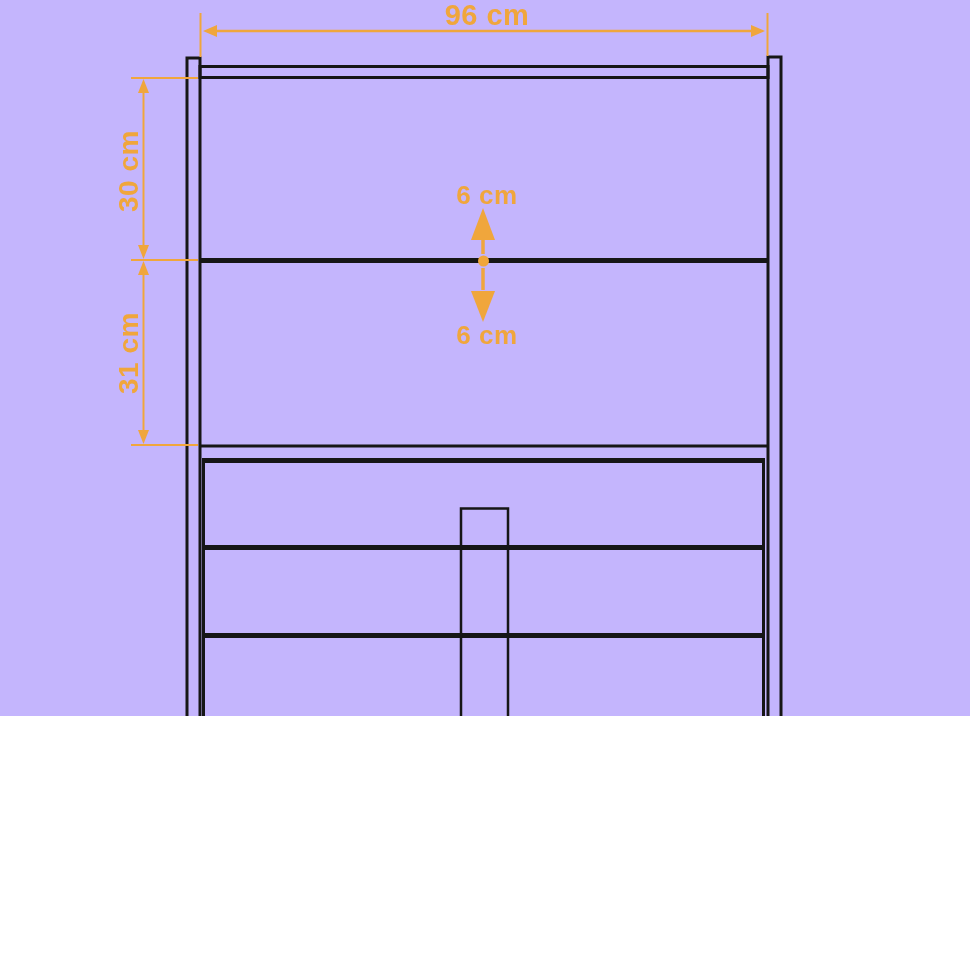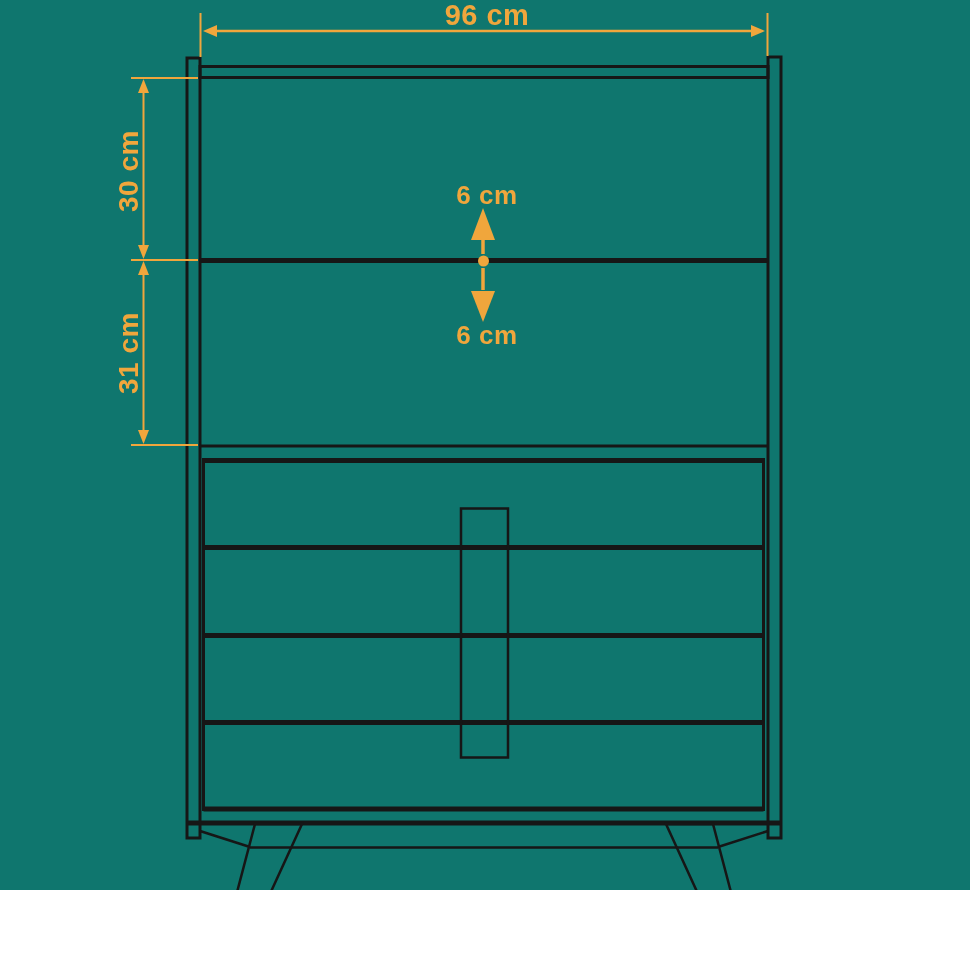--- a/index.html
+++ b/index.html
@@ -1,18 +1,18 @@
 <!DOCTYPE html>
 <html><head>
 <meta charset="utf-8">
 <style>
   html,body{margin:0;padding:0;background:#ffffff;}
   .canvas{
-    width:970px;height:890px;
-    background:#0f766e;
+    width:970px;height:716px;
+    background:#c4b5fd;
     position:relative;
     overflow:hidden;
   }
   svg{display:block;}
   .dim-text{
     font-family:"Liberation Sans","DejaVu Sans",sans-serif;
     font-weight:bold;
     fill:#f0a63c;
     letter-spacing:0.5px;
   }

